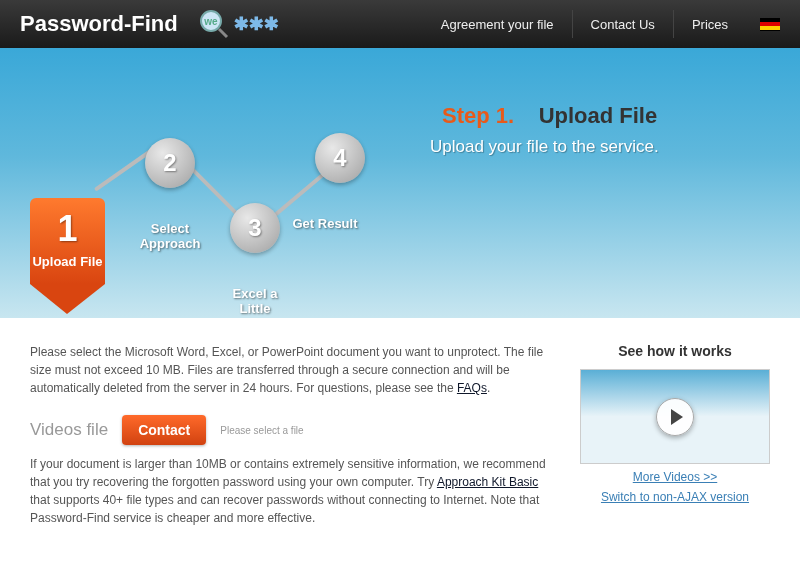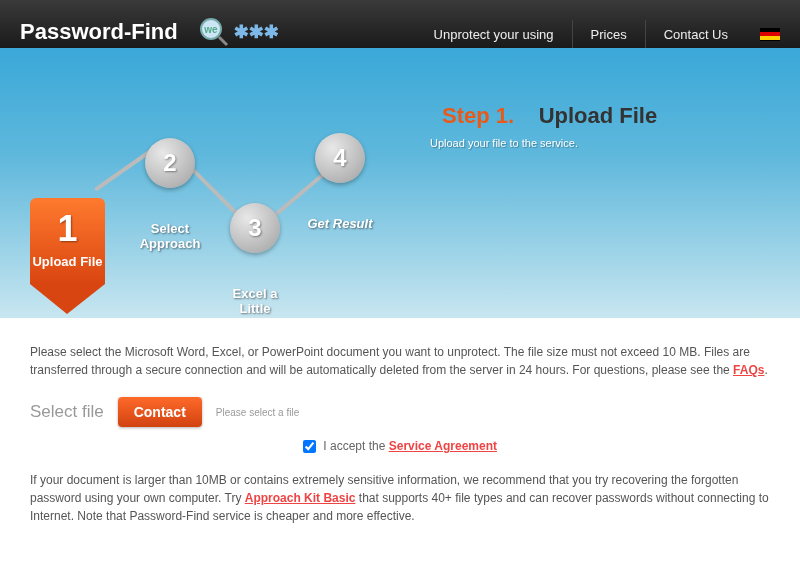--- a/index.html
+++ b/index.html
@@ -1,17 +1,17 @@
 <!DOCTYPE html>
 <html><head>
 <meta charset="utf-8">
 <style>
 * { margin: 0; padding: 0; box-sizing: border-box; }
 body { font-family: Arial, sans-serif; background: #fff; width: 800px; }
-.header { background: linear-gradient(to bottom, #3a3a3a, #1a1a1a); height: 48px; display: flex; align-items: flex-end; padding: 0 20px; }
+.header { background: linear-gradient(to bottom, #3a3a3a, #1a1a1a); height: 48px; display: flex; align-items: center; padding: 0 20px; }
 .logo { color: #fff; font-size: 22px; font-weight: bold; display: flex; align-items: center; }
 .logo-glass { display: inline-flex; align-items: center; margin-left: 20px; }
 .logo-stars { color: #7db9e8; font-size: 18px; margin-left: 4px; }
 .nav { margin-left: auto; display: flex; align-items: center; gap: 0; }
 .nav a { color: #eee; text-decoration: none; font-size: 13px; padding: 0 18px; border-left: 1px solid #444; height: 28px; display: flex; align-items: center; }
 .nav a:first-child { border-left: none; }
 .flag { width: 20px; height: 13px; background: #000; margin-left: 14px; display: flex; flex-direction: column; }
 .flag div { flex: 1; }
 .flag .r { background: #dd0000; } .flag .y { background: #ffce00; }
 .hero { background: linear-gradient(to bottom, #3aa8d8 0%, #5fb8dc 40%, #c8e6f0 100%); height: 270px; position: relative; padding: 20px 30px; }
@@ -21,24 +21,24 @@
 .step-active { position: absolute; left: 10px; top: 85px; width: 75px; }
 .step-active-top { background: linear-gradient(to bottom, #ff7a2e, #d94510); border-radius: 6px 6px 0 0; padding: 10px 0 15px; text-align: center; color: #fff; }
 .step-active-top .num { font-size: 36px; font-weight: bold; text-shadow: 1px 1px 2px rgba(0,0,0,0.4); }
 .step-active-top .lbl { font-size: 13px; font-weight: bold; margin-top: 4px; }
 .step-active-arrow { width: 0; height: 0; border-left: 37px solid transparent; border-right: 38px solid transparent; border-top: 30px solid #d94510; }
 .connector { position: absolute; background: #bbb; height: 4px; border-radius: 2px; transform-origin: left center; }
 .hero-right { position: absolute; right: 40px; top: 55px; width: 330px; }
 .step-title { font-size: 22px; margin-bottom: 8px; }
 .step-title .orange { color: #e85a1a; font-weight: bold; margin-left: 12px; }
 .step-title .dark { color: #333; font-weight: bold; }
-.step-sub { color: #fff; font-size: 11px; text-shadow: 1px 1px 1px rgba(0,0,0,0.3); }
+.step-sub { color: #fff; font-size: 17px; text-shadow: 1px 1px 1px rgba(0,0,0,0.3); }
 .content { display: flex; padding: 25px 30px 15px; gap: 25px; }
 .main { flex: 1; font-size: 12px; color: #555; line-height: 1.5; }
-.main a { color: #ef4444; text-decoration: underline; font-weight: bold; }
+.main a { color: #0f172a; text-decoration: underline; }
 .select-row { display: flex; align-items: center; gap: 14px; margin: 18px 0 10px; }
 .select-lbl { color: #999; font-size: 17px; }
 .browse-btn { background: linear-gradient(to bottom, #ff6a2a, #d14210); color: #fff; border: none; border-radius: 4px; padding: 7px 16px; font-size: 14px; font-weight: bold; cursor: pointer; box-shadow: 0 1px 3px rgba(0,0,0,0.3); }
 .hint { color: #999; font-size: 10px; }
 .accept-row { text-align: center; margin: 8px 0 16px; font-size: 12px; color: #666; }
 .accept-row input { vertical-align: middle; margin-right: 4px; }
 .sidebar { width: 190px; text-align: center; }
 .sidebar h3 { font-size: 14px; color: #333; margin-bottom: 10px; }
 .video-box { border: 1px solid #ccc; background: linear-gradient(to bottom, #5aafd6, #e8f3f8 50%); height: 95px; position: relative; margin-bottom: 6px; display: flex; align-items: center; justify-content: center; }
 .play-btn { width: 38px; height: 38px; border-radius: 50%; background: rgba(255,255,255,0.92); display: flex; align-items: center; justify-content: center; box-shadow: 0 2px 5px rgba(0,0,0,0.3); border: 1px solid #aaa; }
@@ -55,23 +55,23 @@
     <span class="logo-glass">
       <svg width="32" height="32" viewBox="0 0 32 32">
           <circle cx="13" cy="13" r="10" fill="#cde6f5" stroke="#7aa" stroke-width="2"></circle>
           <text x="13" y="17" font-size="10" text-anchor="middle" fill="#5a8" textContent="we">we</text>
           <line x1="21" y1="21" x2="29" y2="29" stroke="#888" stroke-width="3"></line>
         </svg>
     </span>
     <span class="logo-stars">✱✱✱</span>
   </div>
   <div class="nav">
-    <a href="#">Unprotect your using</a>
+    <a href="#">Agreement your file</a>
+    <a href="#">Contact Us</a>
     <a href="#">Prices</a>
-    <a href="#">Contact Us</a>
     <div class="flag">
         <div></div>
         <div class="r"></div>
         <div class="y"></div>
       </div>
   </div>
 </div>
 
 <div class="hero">
   <div class="steps">
@@ -93,45 +93,51 @@
     <div class="step-lbl" style="left:115px; top:80px;">Select Approach</div>
 
     <div class="step-circle" style="left:210px; top:90px;">
         <span>3</span>
       </div>
     <div class="step-lbl" style="left:200px; top:145px;">Excel a Little</div>
 
     <div class="step-circle" style="left:295px; top:20px;">
         <span>4</span>
       </div>
-    <div class="step-lbl" style="left:285px; top:75px;font-style:italic;">Get Result</div>
+    <div class="step-lbl" style="left:270px; top:75px;">Get Result</div>
   </div>
 
   <div class="hero-right">
     <div class="step-title">
       <span class="orange">Step 1.</span>
       <span>&nbsp;&nbsp;</span>
       <span class="dark">Upload File</span>
     </div>
     <div class="step-sub">Upload your file to the service.</div>
   </div>
 </div>
 
 <div class="content">
   <div class="main">
     <p>
       <span>Please select the Microsoft Word, Excel, or PowerPoint document you want to unprotect. The file size must not exceed 10 MB. Files are transferred through a secure connection and will be automatically deleted from the server in 24 hours. For questions, please see the </span><a href="#">FAQs</a>.
     </p>
     <div class="select-row">
-      <span class="select-lbl">Select file</span>
+      <span class="select-lbl">Videos file</span>
       <button class="browse-btn">Contact</button>
       <span class="hint">Please select a file</span>
-    </div>
-    <div class="accept-row">
-      <input type="checkbox" checked="" style="">
-      <span>I accept the </span><a href="#">Service Agreement</a>
     </div>
     <p>
       <span>If your document is larger than 10MB or contains extremely sensitive information, we recommend that you try recovering the forgotten password using your own computer. Try </span><a href="#">Approach Kit Basic</a><span> that supports 40+ file types and can recover passwords without connecting to Internet. Note that Password-Find service is cheaper and more effective.</span>
     </p>
   </div>
 
+  <div class="sidebar">
+    <h3>See how it works</h3>
+    <div class="video-box">
+      <div class="play-btn">
+          <div class="play-tri"></div>
+        </div>
+    </div>
+    <a href="#">More Videos &gt;&gt;</a>
+    <a href="#" class="switch-link">Switch to non-AJAX version</a>
+  </div>
 </div>
 
 </body></html>

